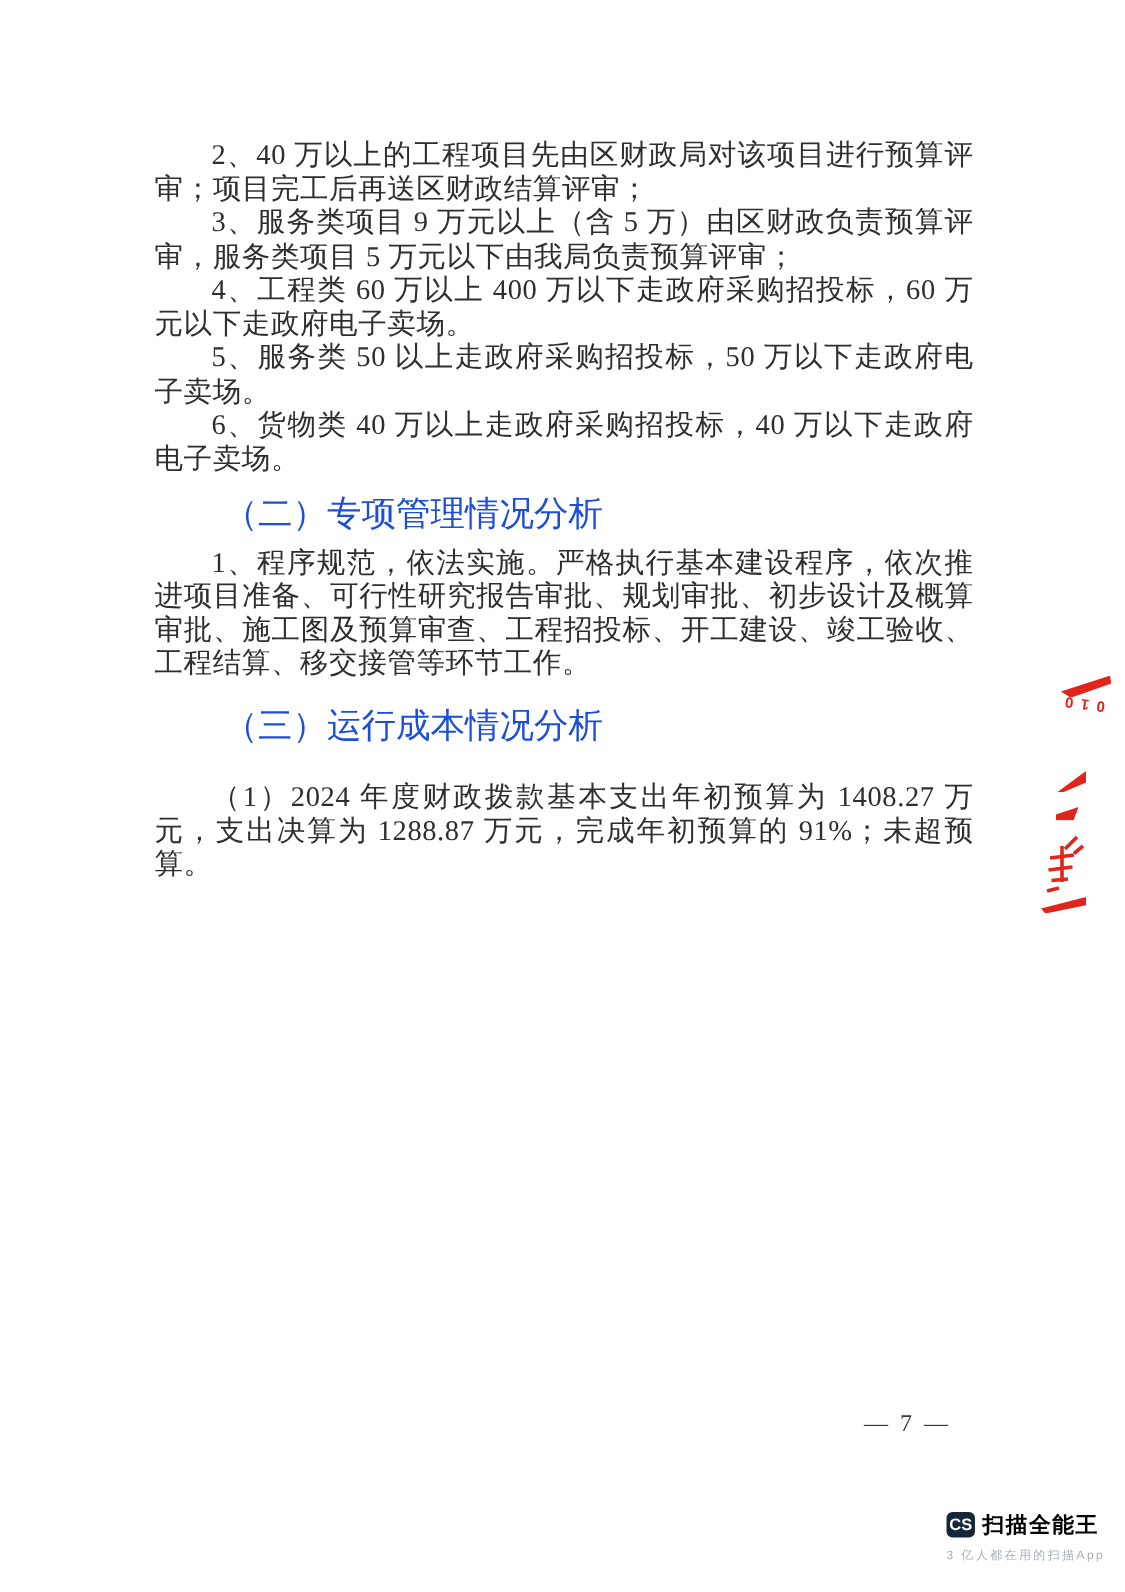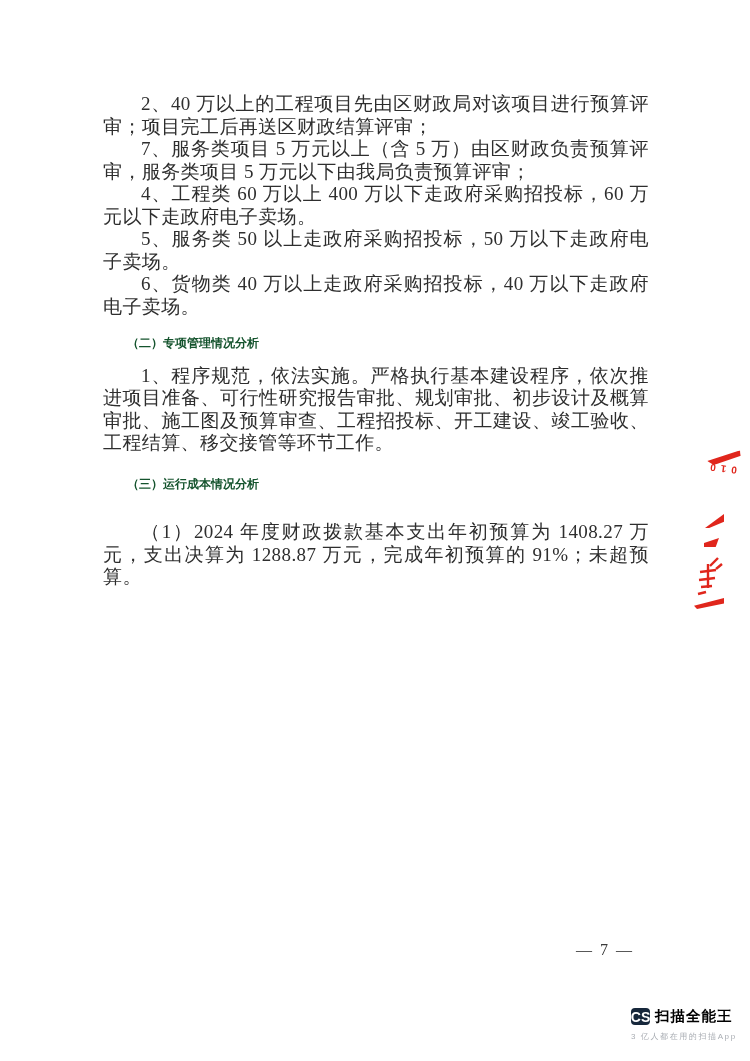--- a/index.html
+++ b/index.html
@@ -26,25 +26,25 @@
     margin: 0;
     font-size: 19px;
     line-height: 22.5px;
     letter-spacing: 0.4px;
     text-align: justify;
     text-indent: 2em;
     color: #2e2e2e;
   }
   .heading {
     margin: 14px 0 10px 0;
-    font-size: 12px;
+    font-size: 23px;
     line-height: 22.5px;
     text-indent: 2em;
-    font-weight: 700;
-    color: #14532d;
+    font-weight: 400;
+    color: #1d4ed8;
   }
   .heading3 {
     margin-top: 18px;
     margin-bottom: 26px;
   }
   .page-number {
     position: absolute;
     top: 941px;
     right: 116px;
     font-size: 16px;
@@ -92,21 +92,21 @@
     display: flex;
     align-items: center;
     gap: 5px;
   }
   .wm-logo {
     position: relative;
     width: 19px; height: 17px;
     background: #16273b;
     border-radius: 4px;
     color: #ffffff;
-    font-size: 14px;
+    font-size: 11px;
     font-weight: 700;
     display: flex;
     align-items: center;
     justify-content: center;
     flex: 0 0 auto;
   }
   .wm-logo::after {
     content: "";
     position: absolute;
     left: 1px; right: -1px; bottom: -3px;
@@ -131,21 +131,21 @@
     text-align: left;
   }
 </style>
 </head>
 <body>
 
 <div class="page">
 
   <div class="content">
     <p class="para">2、40 万以上的工程项目先由区财政局对该项目进行预算评审；项目完工后再送区财政结算评审；</p>
-    <p class="para">7、服务类项目 5 万元以上（含 5 万）由区财政负责预算评审，服务类项目 5 万元以下由我局负责预算评审；</p>
+    <p class="para">3、服务类项目 9 万元以上（含 5 万）由区财政负责预算评审，服务类项目 5 万元以下由我局负责预算评审；</p>
     <p class="para">4、工程类 60 万以上 400 万以下走政府采购招投标，60 万元以下走政府电子卖场。</p>
     <p class="para">5、服务类 50 以上走政府采购招投标，50 万以下走政府电子卖场。</p>
     <p class="para">6、货物类 40 万以上走政府采购招投标，40 万以下走政府电子卖场。</p>
 
     <h3 class="heading">（二）专项管理情况分析</h3>
 
     <p class="para">1、程序规范，依法实施。严格执行基本建设程序，依次推进项目准备、可行性研究报告审批、规划审批、初步设计及概算审批、施工图及预算审查、工程招投标、开工建设、竣工验收、工程结算、移交接管等环节工作。</p>
 
     <h3 class="heading heading3">（三）运行成本情况分析</h3>
 

